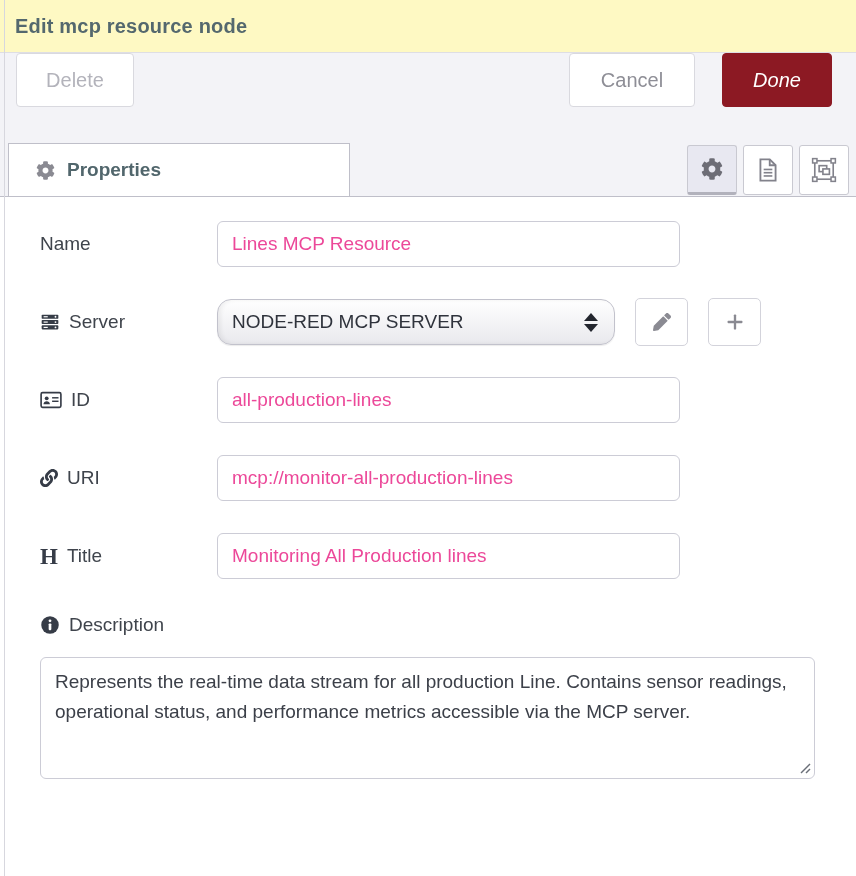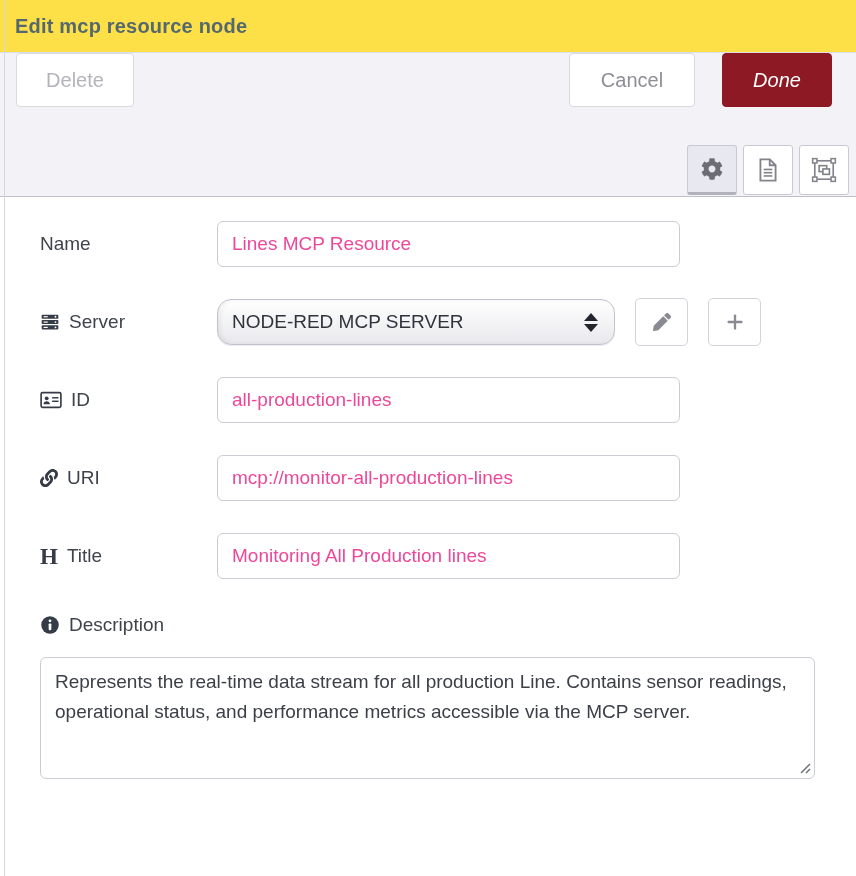--- a/index.html
+++ b/index.html
@@ -9,21 +9,21 @@
     background: #ffffff;
     position: relative;
     overflow: hidden;
   }
   .left-edge {
     position: absolute; left: 4px; top: 0; bottom: 0; width: 1px;
     background: #d7d7de; z-index: 10;
   }
   
   .tray-header {
-    background: #fde047;
+    background: #fef9c3;
     border-bottom: 1px solid #dedee4;
     height: 53px;
     display: flex; align-items: center;
     padding-left: 15px;
   }
   .tray-title {
     font-size: 20px; font-weight: bold; color: #54686e; letter-spacing: .2px;
   }
   
   .tray-toolbar {
@@ -249,20 +249,28 @@
   <span class="tray-title">Edit mcp resource node</span>
 </div>
 
 <div class="tray-toolbar">
   <button class="btn btn-delete">Delete</button>
   <button class="btn btn-cancel">Cancel</button>
   <button class="btn btn-done">Done</button>
 </div>
 
 <div class="tab-row">
+  <div class="tab-properties">
+    <span class="tab-gear">
+      <svg width="19" height="19">
+          <use href="#sym-gear"></use>
+        </svg>
+    </span>
+    <span class="tab-label">Properties</span>
+  </div>
   <div class="tab-buttons">
     <div class="icon-btn selected">
       <span>
         <svg width="22" height="22">
             <use href="#sym-gear"></use>
           </svg>
       </span>
     </div>
     <div class="icon-btn">
       <span>

